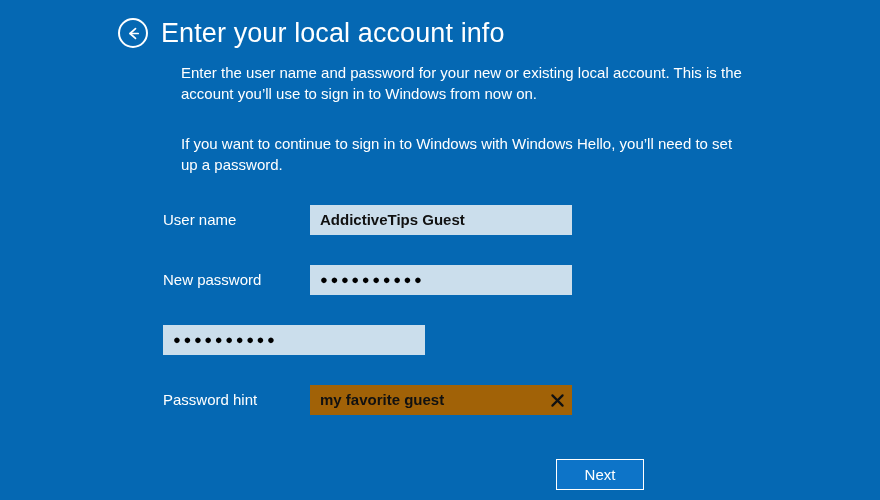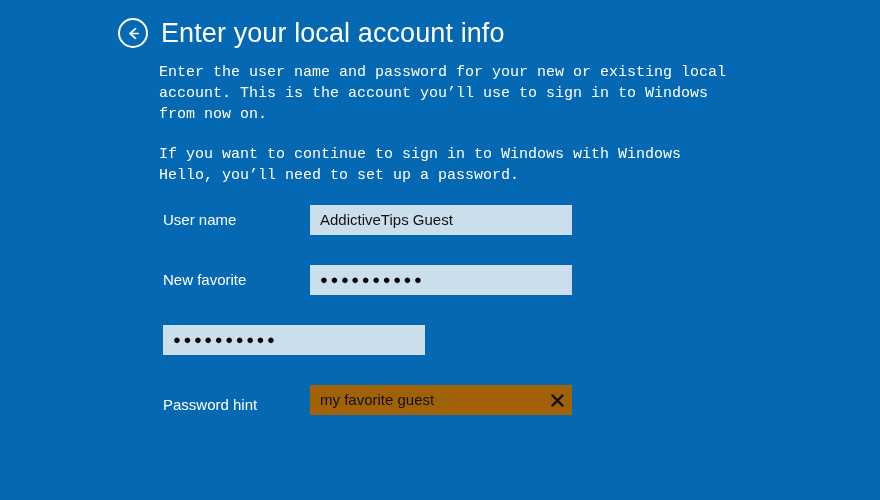--- a/index.html
+++ b/index.html
@@ -49,49 +49,48 @@
     font-size: 27px;
     font-weight: 300;
     line-height: 1;
     letter-spacing: 0.1px;
     white-space: nowrap;
   }
 
   
   .intro {
     position: absolute;
-    left: 159px;
+    left: 181px;
     top: 62px;
     width: 570px;
-    font-family: Liberation Mono, monospace;
   }
   .intro p {
     margin: 0;
     color: #ffffff;
     font-size: 15px;
     line-height: 21px;
     font-weight: 400;
   }
-  .intro p.second { margin-top: 19px; }
+  .intro p.second { margin-top: 29px; }
 
   
   .form {
     position: absolute;
     left: 163px;
     top: 205px;
     width: 420px;
   }
   .form-row {
     position: relative;
     height: 30px;
     margin-bottom: 30px;
     display: flex;
     align-items: center;
   }
-  .form-row:last-child { margin-bottom: 15px; align-items: flex-end; }
+  .form-row:last-child { margin-bottom: 15px; }
 
   .field-label {
     width: 147px;
     flex: none;
     color: #ffffff;
     font-size: 15px;
     line-height: 20px;
     font-weight: 400;
   }
 
@@ -109,20 +108,21 @@
     background: #a16207;
   }
   .field-value {
     flex: 1 1 auto;
     padding: 0 10px;
     color: #111111;
     font-size: 15px;
     line-height: 18px;
     white-space: nowrap;
     overflow: hidden;
+    font-weight: bold;
   }
   .field-value.masked {
     font-size: 13px;
     letter-spacing: 2.6px;
     color: #000000;
   }
   .clear-btn {
     flex: none;
     width: 30px;
     height: 30px;
@@ -185,21 +185,21 @@
   <div class="form">
 
     <div class="form-row">
       <div class="field-label">User name</div>
       <div class="field-box">
         <div class="field-value">AddictiveTips Guest</div>
       </div>
     </div>
 
     <div class="form-row">
-      <div class="field-label">New favorite</div>
+      <div class="field-label">New password</div>
       <div class="field-box">
         <div class="field-value masked">●●●●●●●●●●</div>
       </div>
     </div>
 
     <div class="form-row">
       <div class="field-box">
         <div class="field-value masked">●●●●●●●●●●</div>
       </div>
     </div>
@@ -212,15 +212,16 @@
           <svg width="15" height="15" viewBox="0 0 15 15" aria-hidden="true">
             <path d="M2.4 2.4 L12.6 12.6 M12.6 2.4 L2.4 12.6" fill="none" stroke="#111111" stroke-width="2.2" stroke-linecap="round"></path>
           </svg>
         </div>
       </div>
     </div>
 
   </div>
 
   <div class="button-bar">
+    <button class="btn primary">Next</button>
   </div>
 
 </div>
 
 </body></html>

